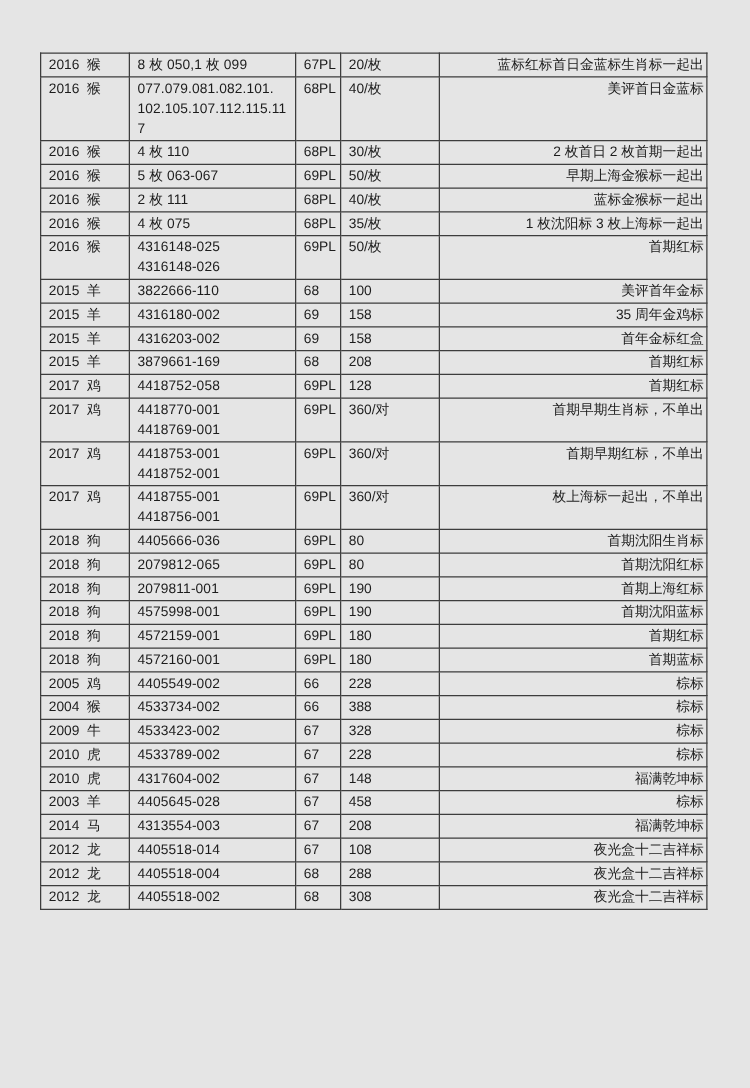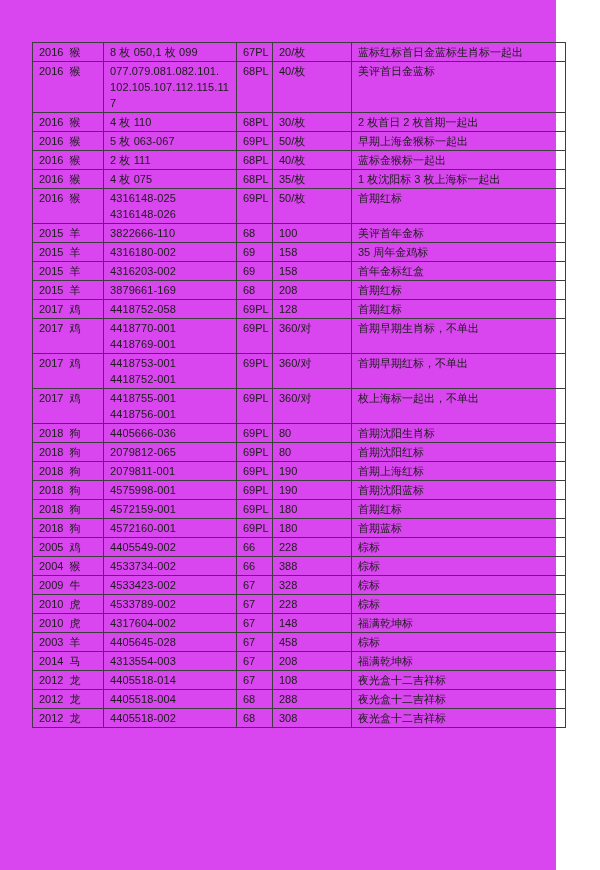--- a/index.html
+++ b/index.html
@@ -9,23 +9,23 @@
   }
   body {
     width: 600px;
     height: 870px;
     overflow: hidden;
     font-family: "Liberation Sans", "DejaVu Sans", sans-serif;
     color: #1c1c1c;
   }
   .page {
     position: relative;
-    width: 556px;
+    width: 600px;
     height: 870px;
-    background: #d946ef;
+    background: #e5e5e5;
   }
   table.price-table {
     position: absolute;
     left: 32px;
     top: 42px;
     width: 533px;
     border-collapse: collapse;
     table-layout: fixed;
   }
   table.price-table td {
@@ -34,21 +34,21 @@
     line-height: 16px;
     vertical-align: top;
     padding: 1px 2px 1px 6px;
     overflow: hidden;
     word-break: break-all;
   }
   td.c-year   { word-spacing: 3px; }
   td.c-serial { padding-left: 8px; letter-spacing: 0.1px; }
   td.c-grade  { padding-left: 5px; }
   td.c-price  { padding-left: 6px; margin-top: 15px; }
-  td.c-desc   { padding-left: 7px; }
+  td.c-desc   { padding-left: 7px; text-align: right; }
 </style>
 </head>
 <body>
 
 <div class="page">
   <table class="price-table">
     <colgroup>
         <col style="width: 71px;">
         <col style="width: 133px;">
         <col style="width: 36px;">

